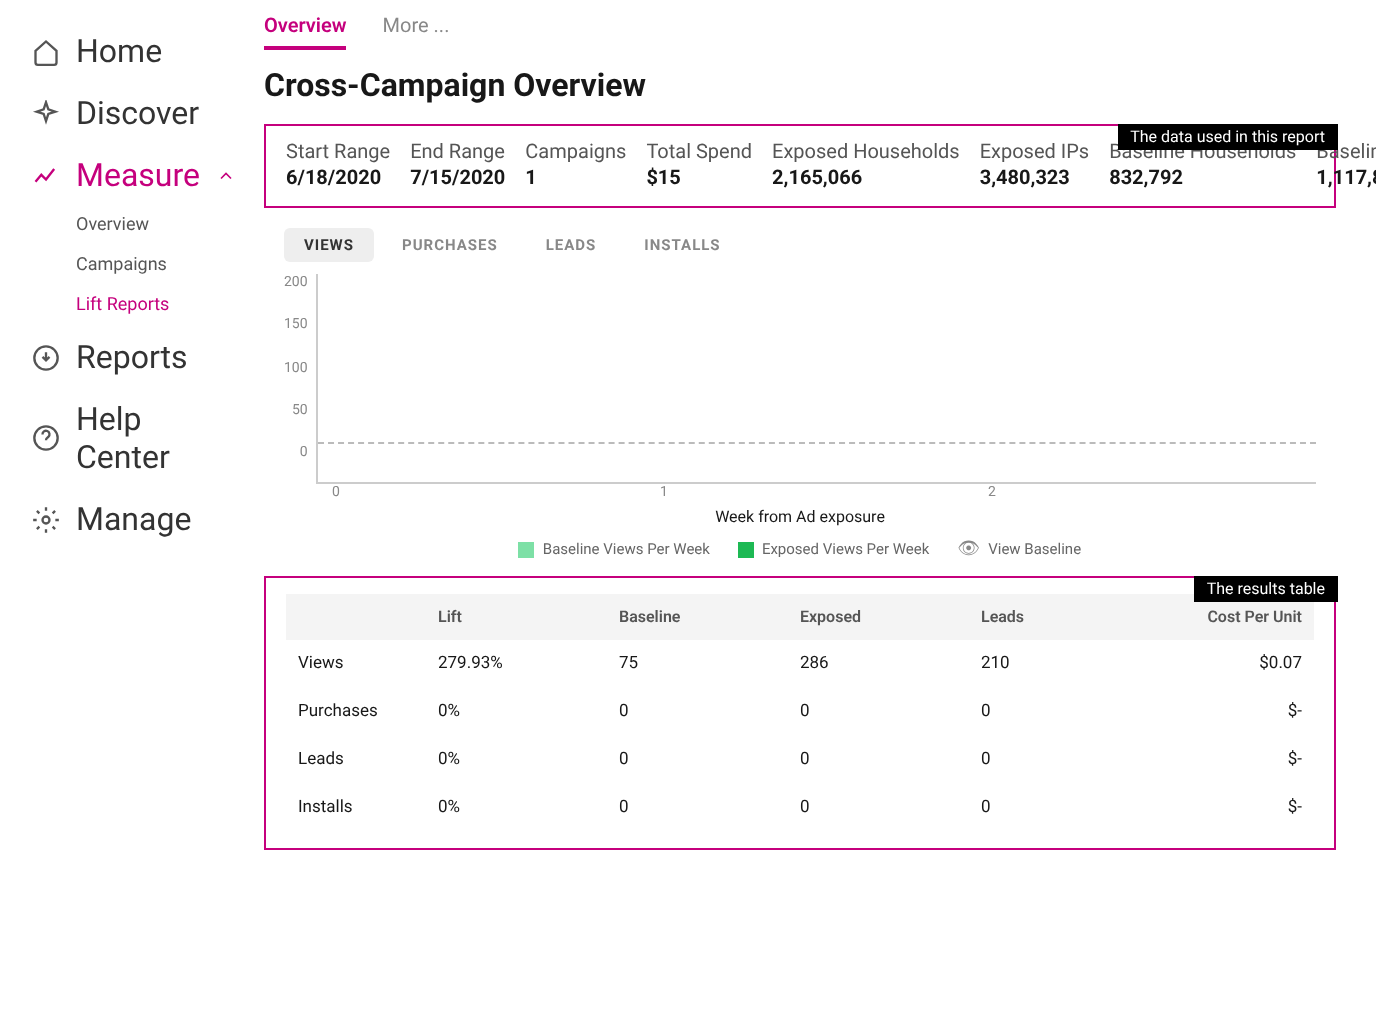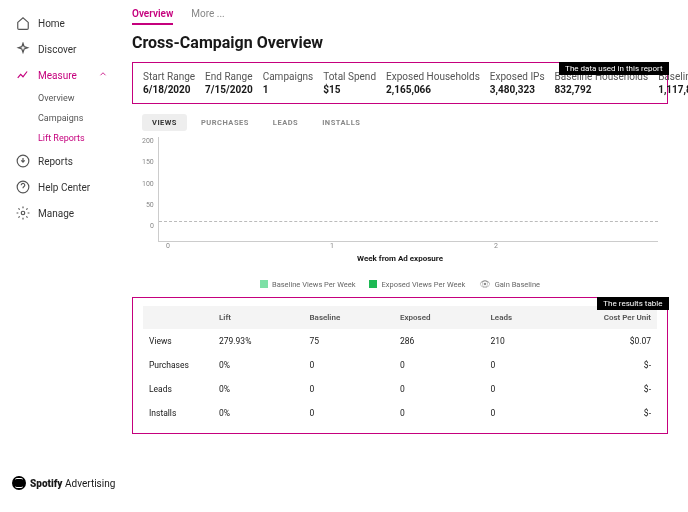--- a/index.html
+++ b/index.html
@@ -1,19 +1,19 @@
 <!DOCTYPE html>
 <html><head>
 <meta charset="utf-8">
 <style>
 *{box-sizing:border-box;margin:0;padding:0;font-family:-apple-system,BlinkMacSystemFont,"Segoe UI",Roboto,Arial,sans-serif}
 body{background:#fff;width:688px;height:512px;overflow:hidden;font-size:10px;color:#181818}
 .app{display:flex;height:100%}
 .side{width:120px;padding:10px 0 10px 12px;display:flex;flex-direction:column}
-.nav-item{display:flex;align-items:center;gap:8px;padding:6px 4px;font-size:10px;color:#333;cursor:pointer}
+.nav-item{display:flex;align-items:center;gap:8px;padding:6px 4px;font-size:16px;color:#333;cursor:pointer}
 .nav-item.active{color:#c5007d}
 .nav-item .ic{width:14px;height:14px;display:flex;align-items:center;justify-content:center}
 .sub{padding-left:22px}
 .sub .nav-item{font-size:9px;color:#555;padding:5px 4px}
 .sub .nav-item.hl{color:#c5007d}
 .chev{margin-left:auto;margin-right:8px}
 .logo{margin-top:auto;margin-bottom:12px;display:flex;align-items:center;gap:4px;font-size:10px;font-weight:600}
 .logo-dot{width:14px;height:14px;border-radius:50%;background:#000;display:flex;align-items:center;justify-content:center}
 .logo-dot::after{content:"";width:8px;height:8px;border-top:1.5px solid #fff;border-bottom:1.5px solid #fff;border-radius:2px}
 .main{flex:1;padding:8px 20px 0 12px;overflow:hidden}
@@ -35,21 +35,21 @@
 .yaxis{display:flex;flex-direction:column;justify-content:space-between;align-items:flex-end;font-size:7px;color:#888;padding-right:4px;padding-bottom:12px}
 .plot{flex:1;border-left:1px solid #ccc;border-bottom:1px solid #ccc;position:relative;display:flex;align-items:flex-end}
 .dash{position:absolute;left:0;right:0;border-top:1px dashed #bbb;bottom:18%}
 .bars{display:flex;align-items:flex-end;width:100%;height:100%;padding:0 2%}
 .grp{flex:1;display:flex;align-items:flex-end;justify-content:center;gap:2px}
 .bar{width:34px}
 .b1{background:#7de0a6}
 .b2{background:#1db954}
 .xaxis{display:flex;font-size:7px;color:#888;margin-left:24px}
 .xaxis span{flex:1;text-align:left}
-.xlabel{text-align:center;font-size:8px;font-weight:700;margin:4px 0 16px}
+.xlabel{text-align:center;font-size:8px;font-weight:400;margin:4px 0 6px}
 .legend{display:flex;justify-content:center;gap:14px;font-size:7.5px;color:#666;margin-bottom:8px}
 .legend .li{display:flex;align-items:center;gap:4px}
 .sq{width:8px;height:8px}
 .eye{font-size:9px;color:#888}
 .tbl{margin-top:4px}
 .row{display:flex;padding:7px 6px;font-size:8.5px}
 .row.hd{background:#f4f4f4;font-weight:600;color:#555;font-size:8px}
 .c1{width:70px}
 .cn{flex:1;text-align:left}
 .ce{width:70px;text-align:right}
@@ -116,24 +116,20 @@
         <span>Help Center</span>
       </div>
     <div class="nav-item">
         <span class="ic">
           <svg width="14" height="14" viewBox="0 0 24 24" fill="none" stroke="#555" stroke-width="2">
             <circle cx="12" cy="12" r="3"></circle>
             <path d="M12 1v3m0 16v3M4.2 4.2l2.1 2.1m11.4 11.4l2.1 2.1M1 12h3m16 0h3M4.2 19.8l2.1-2.1m11.4-11.4l2.1-2.1"></path>
           </svg>
         </span>
         <span>Manage</span>
-      </div>
-    <div class="logo">
-        <span class="logo-dot"></span>
-        <span><b>Spotify</b> <span style="font-weight:400">Advertising</span></span>
       </div>
   </div>
 
   <div class="main">
     <div class="tabs">
       <div class="t on">Overview</div>
       <div class="t">More ...</div>
     </div>
     <h1>Cross-Campaign Overview</h1>
 
@@ -219,21 +215,21 @@
         <div class="li">
             <span class="sq b1"></span>
             <span>Baseline Views Per Week</span>
           </div>
         <div class="li">
             <span class="sq b2"></span>
             <span>Exposed Views Per Week</span>
           </div>
         <div class="li">
             <span class="eye">👁</span>
-            <span>Gain Baseline</span>
+            <span>View Baseline</span>
           </div>
       </div>
     </div>
 
     <div class="box tbl">
       <div class="tag">The results table</div>
       <div class="row hd">
         <div class="c1"></div>
         <div class="cn">Lift</div>
         <div class="cn">Baseline</div>

